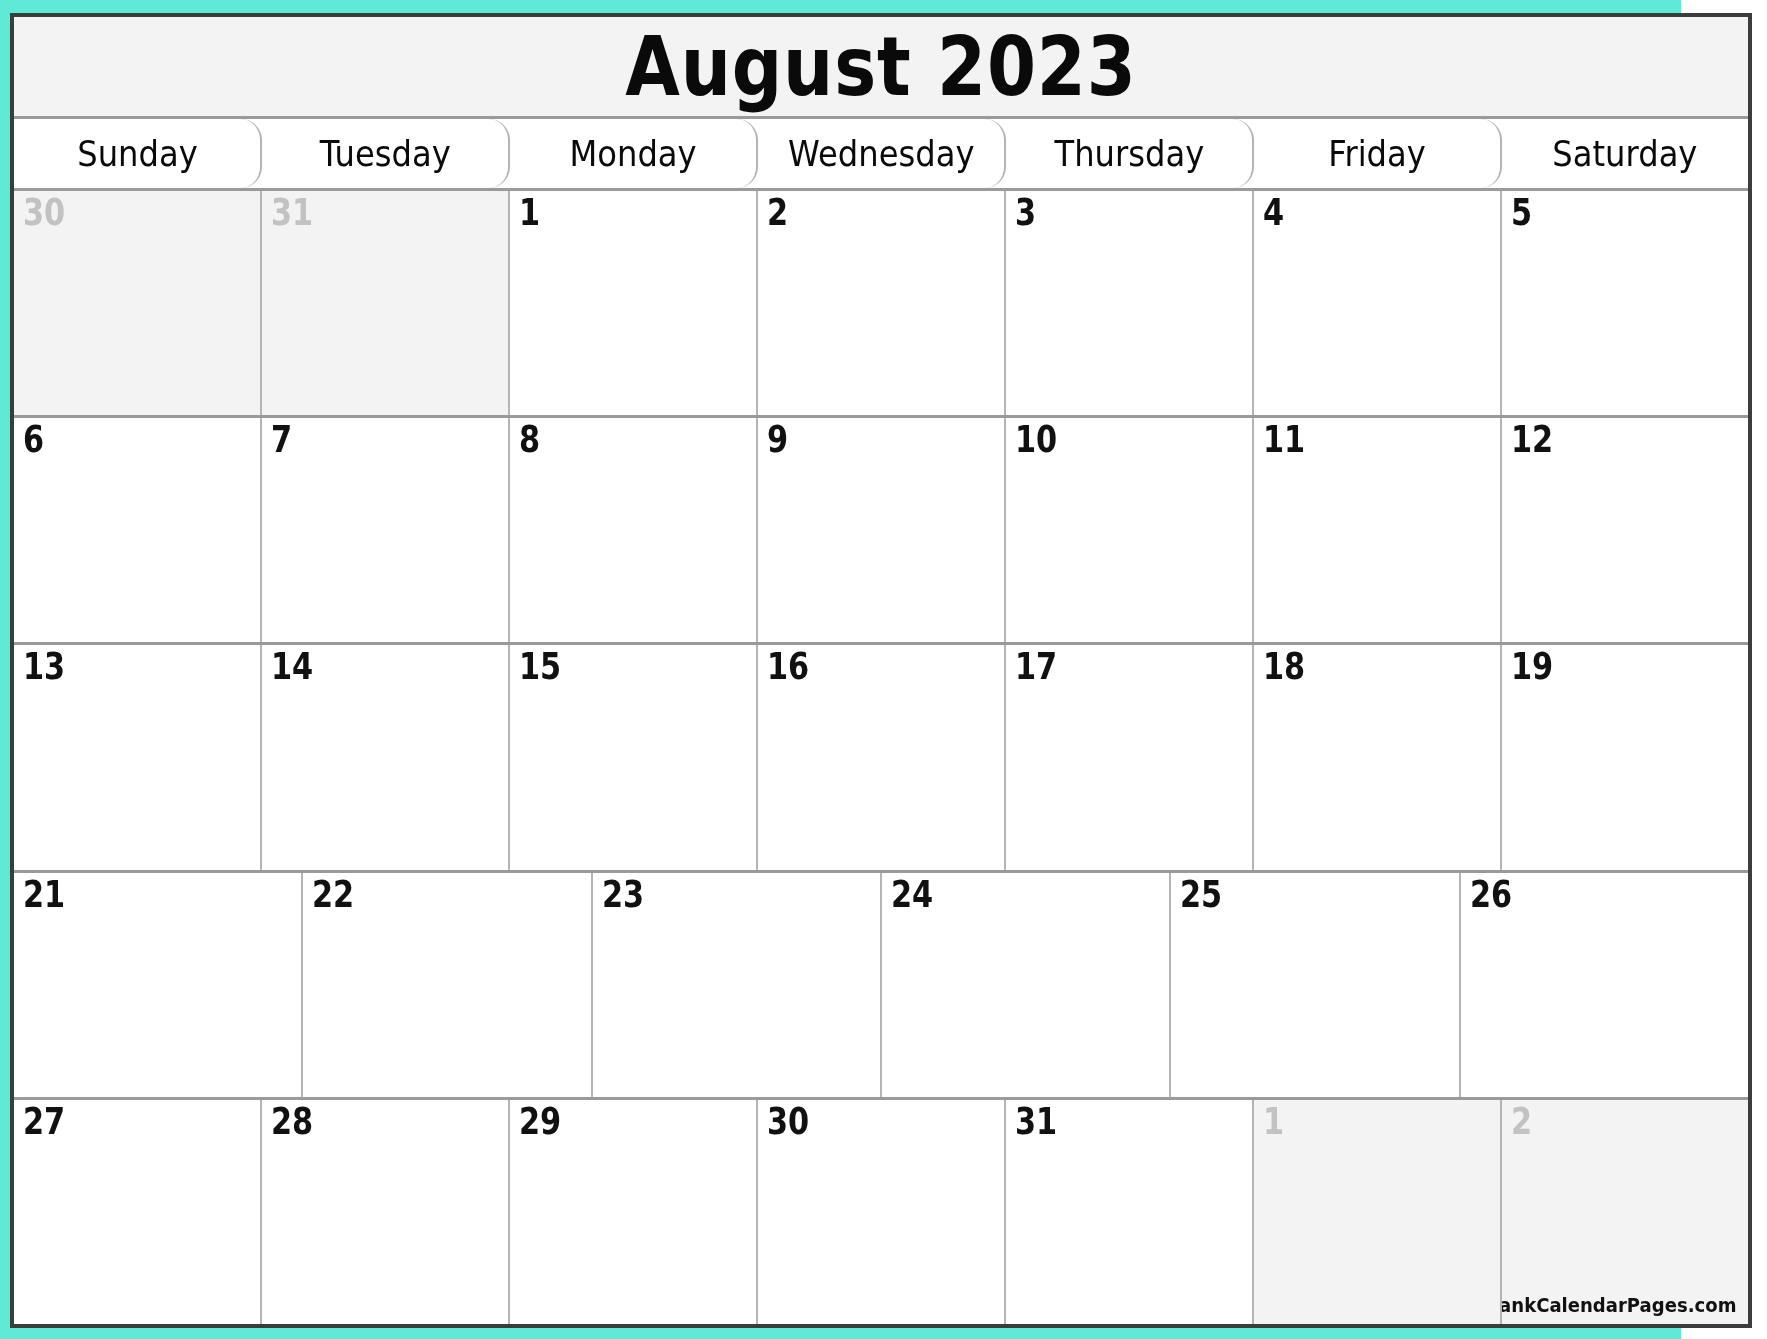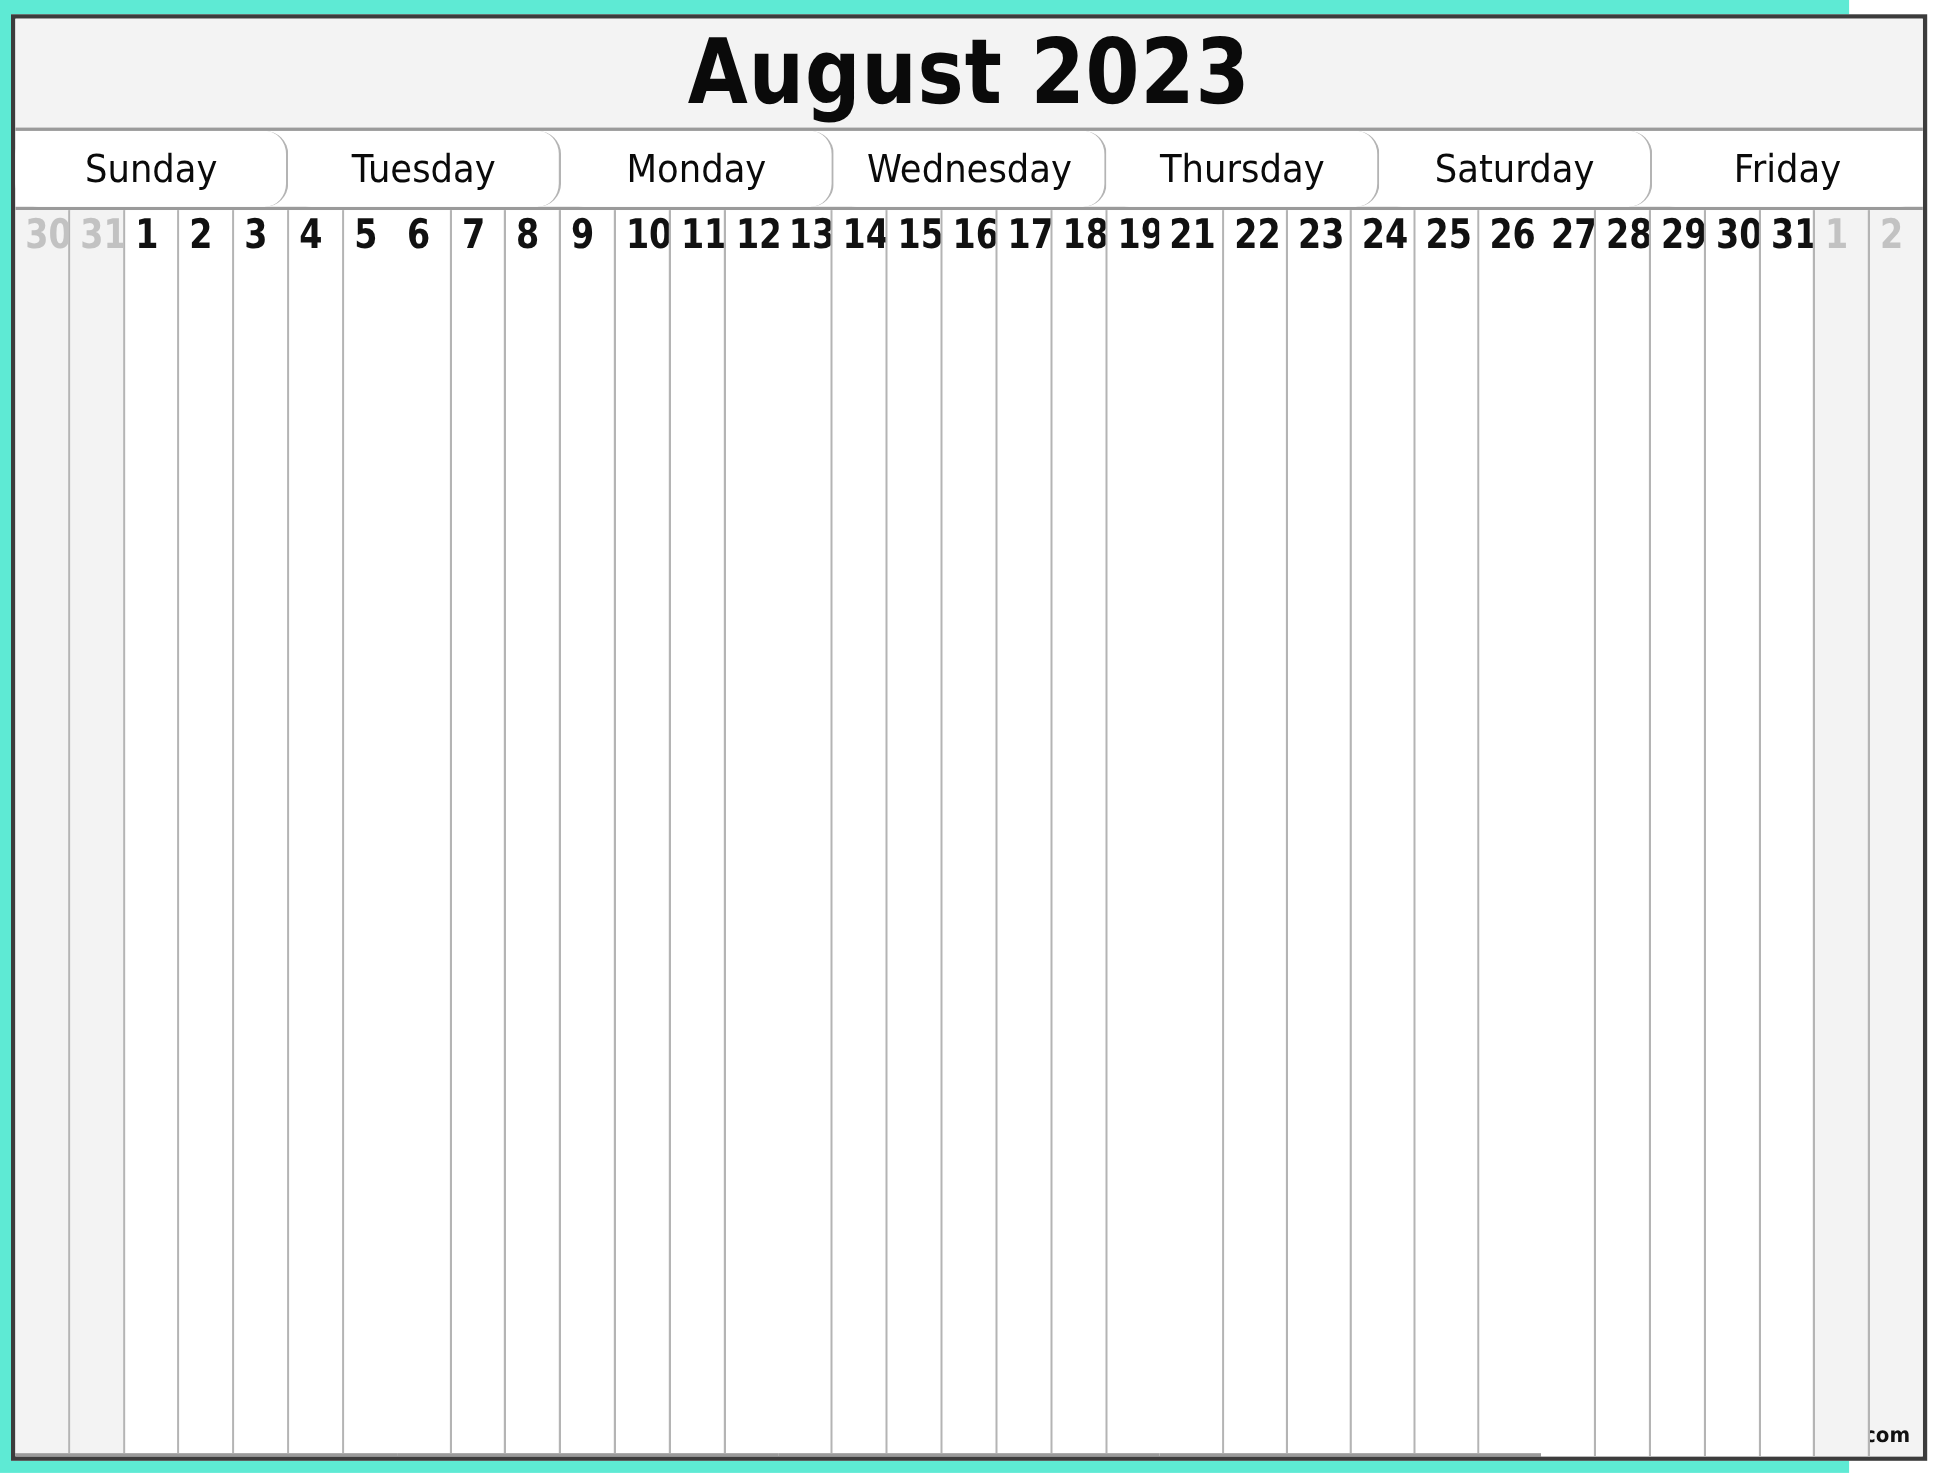--- a/index.html
+++ b/index.html
@@ -87,21 +87,21 @@
     font-size: 35px;
     line-height: 38px;
     color: #0a0a0a;
     white-space: nowrap;
     transform: scaleX(0.92);
   }
 
   
   .weeks {
     display: flex;
-    flex-direction: row;
+    flex-direction: column;
     height: calc(100% - 102px - 72px);
   }
   .week-row {
     display: flex;
     flex: 1 1 0;
     border-bottom: 3px solid #9a9a9a;
     box-sizing: border-box;
     min-height: 0;
   }
   .week-row:last-child { border-bottom: none; border-radius: 17px; }
@@ -171,24 +171,24 @@
         <div class="weekday-cell">
           <span class="weekday-label">Monday</span>
         </div>
         <div class="weekday-cell">
           <span class="weekday-label">Wednesday</span>
         </div>
         <div class="weekday-cell">
           <span class="weekday-label">Thursday</span>
         </div>
         <div class="weekday-cell">
+          <span class="weekday-label">Friday</span>
+        </div>
+        <div class="weekday-cell">
           <span class="weekday-label">Saturday</span>
-        </div>
-        <div class="weekday-cell">
-          <span class="weekday-label">Friday</span>
         </div>
       </div>
 
     <div class="weeks">
         <div class="week-row">
           <div class="day-cell outside">
             <span class="day-number">30</span>
           </div>
           <div class="day-cell outside">
             <span class="day-number">31</span>

